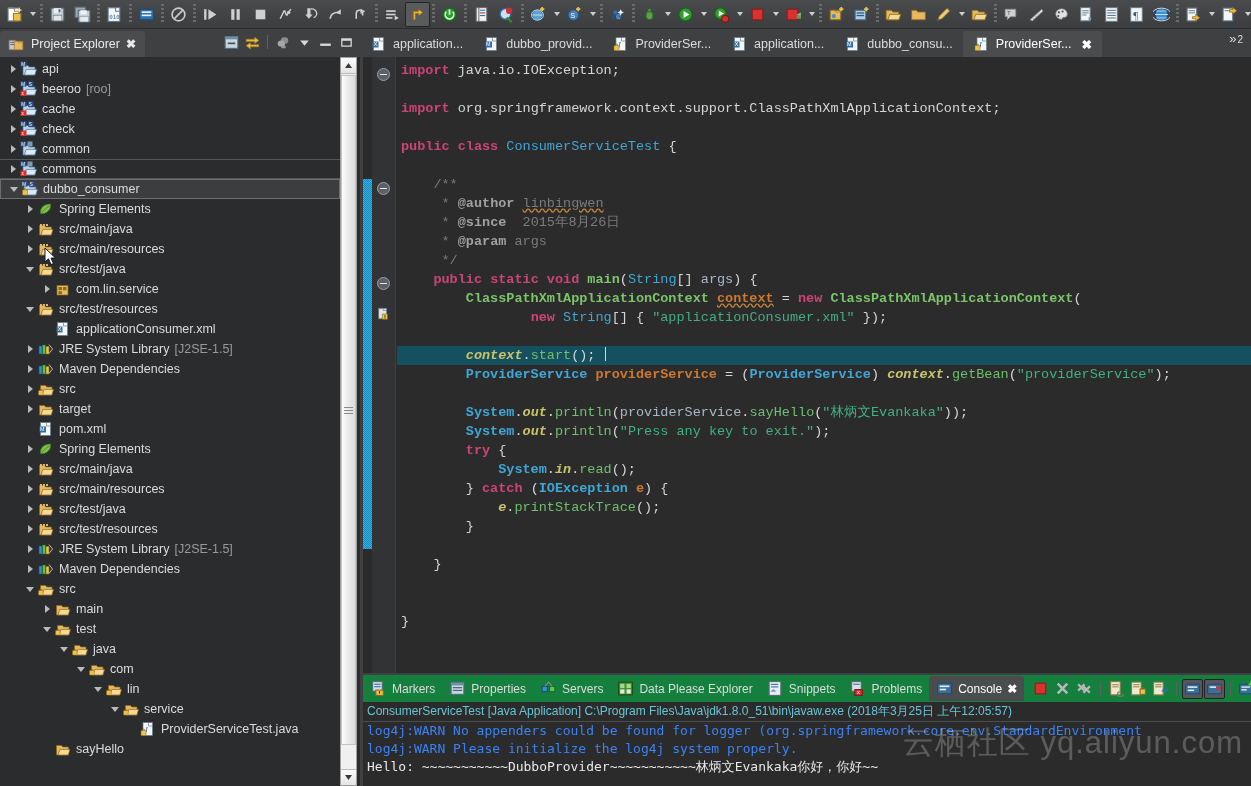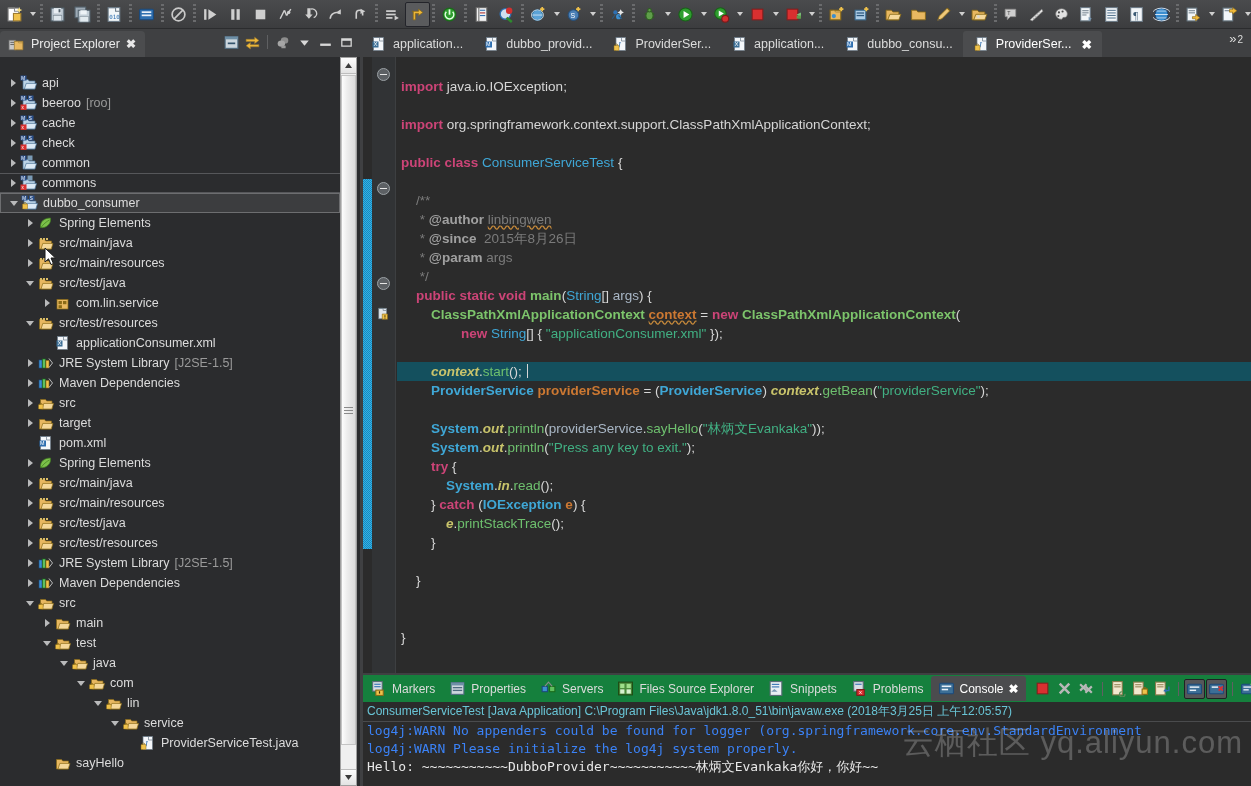--- a/index.html
+++ b/index.html
@@ -70,21 +70,21 @@
     display: flex; align-items: center; gap: 1px;
   }
   .pe-tool { width: 20px; height: 20px; display: flex; align-items: center; justify-content: center; }
   .vsep { width: 1px; height: 14px; background: #5f6062; margin: 0 4px; }
 
   .pe-body {
     position: absolute; left: 0; top: 28px; width: 360px; height: 729px;
     background: #2b2c2e;
     overflow: hidden;
   }
-  .tree { position: absolute; left: 0; top: 0; width: 340px; padding-top: 16px; }
+  .tree { position: absolute; left: 0; top: 0; width: 340px; padding-top: 2px; }
   .trow {
     height: 20px; display: flex; align-items: center;
     font-size: 12.5px; color: #d8d8d8; white-space: nowrap;
     position: relative;
   }
   .trow.sel {
     background: #3c3d3f;
     border: 1px solid #6d6e70;
     height: 20px;
   }
@@ -171,24 +171,24 @@
   }
   .fold::after {
     content: ""; position: absolute; left: 2px; top: 5px; width: 7px; height: 1px; background: #e6e6e6;
   }
   .gut-warn {
     position: absolute; left: 5px; width: 14px; height: 14px;
   }
 
   .code {
     position: absolute; left: 34px; top: 0; right: 0; height: 616px;
-    font-family: Liberation Sans, sans-serif;
+    font-family: Liberation Mono, monospace;
     font-size: 13.5px; line-height: 19px;
     white-space: pre; color: #d6d6d6;
-    padding-top: 20px;
+    padding-top: 4px;
   }
   .cl { height: 19px; padding-left: 4px; }
   .cl.cur { background: #14505e; }
   .caret {
     display: inline-block; width: 1px; height: 14px; background: #d6d6d6;
     vertical-align: -2px; margin: 0 1px;
   }
   .kw   { color: #cc4477; font-weight: bold; }
   .typ  { color: #3fa7d6; font-weight: bold; }
   .typ2 { color: #7cc46b; font-weight: bold; }
@@ -1219,21 +1219,21 @@
       <div class="cons-tab">
         <span style="display: flex;">
           <svg class="ico" viewBox="0 0 16 16">
             <rect x="1.5" y="2" width="13" height="12" fill="#4a8a3a" stroke="#1f4a14"></rect>
             <rect x="3" y="3.6" width="4" height="4" fill="#9ede8a"></rect>
             <rect x="9" y="3.6" width="4" height="4" fill="#9ede8a"></rect>
             <rect x="3" y="8.8" width="4" height="4" fill="#d8f2cf"></rect>
             <rect x="9" y="8.8" width="4" height="4" fill="#d8f2cf"></rect>
           </svg>
         </span>
-        <span>Files Source Explorer</span>
+        <span>Data Please Explorer</span>
       </div>
       <div class="cons-tab">
         <span style="display: flex;">
           <svg class="ico" viewBox="0 0 16 16">
             <rect x="2" y="1.5" width="11" height="13" fill="#e8eef3" stroke="#5a6a76"></rect>
             <rect x="3.6" y="3.6" width="7" height="1" fill="#2e6fb0"></rect>
             <rect x="3.6" y="6" width="7" height="1" fill="#2e6fb0"></rect>
             <path d="M3 11 l3 -2.5 3 2.5" fill="#7a9ab5"></path>
           </svg>
         </span>

